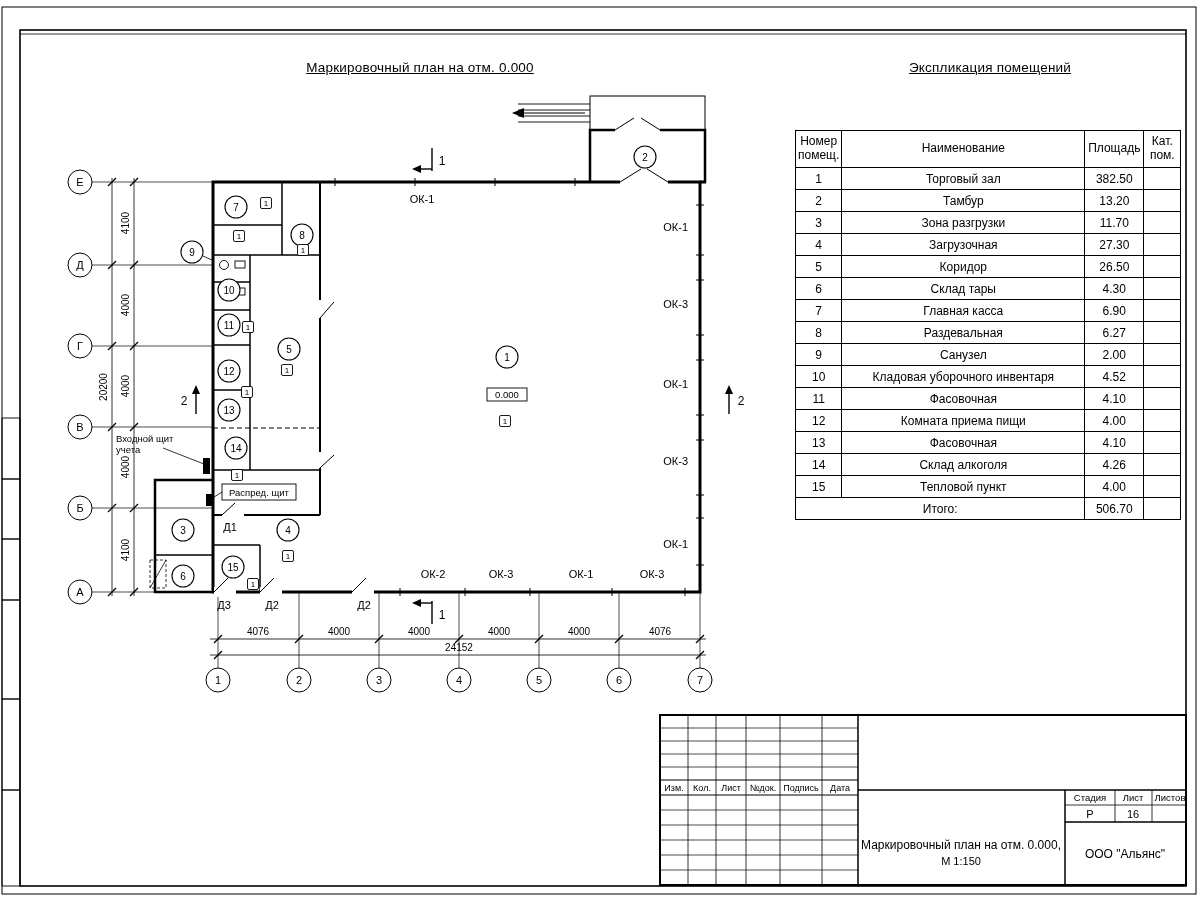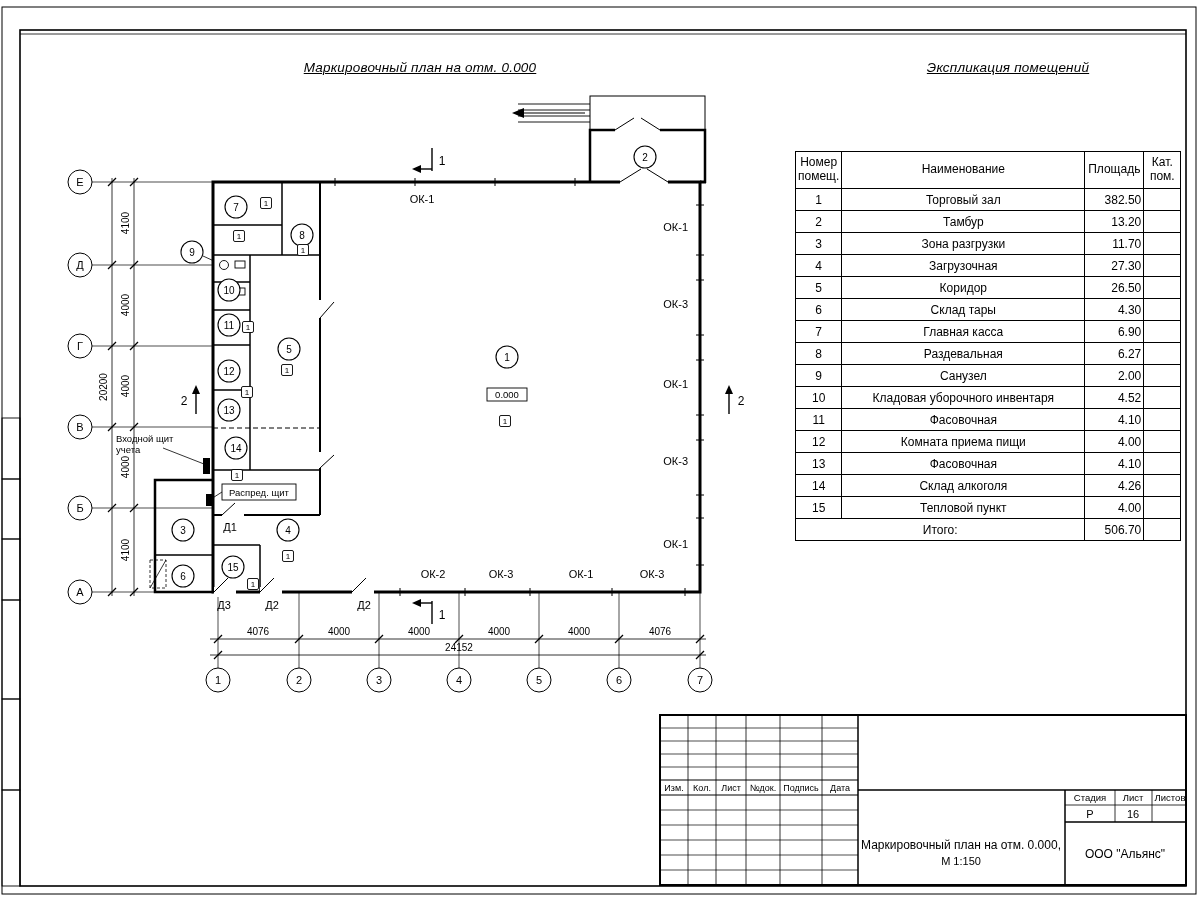--- a/index.html
+++ b/index.html
@@ -1,31 +1,31 @@
 <!DOCTYPE html>
 <html><head>
 <meta charset="utf-8">
 <style>
   html,body{margin:0;padding:0;background:#e8e8e8;}
   .page{position:relative;width:1200px;height:900px;background:#fff;overflow:hidden;
         font-family:"Liberation Sans",sans-serif;color:#000;}
   svg{position:absolute;left:0;top:0;}
   svg text{font-family:"Liberation Sans",sans-serif;fill:#000;}
-  .drawing-title{position:absolute;font-style:italic;text-decoration:underline;
+  .drawing-title{position:absolute;text-decoration:underline;
         font-size:13.5px;text-align:center;letter-spacing:.2px;}
   .plan-title{left:250px;top:60px;width:340px;}
-  .expl-title{left:888px;top:60px;width:240px;}
+  .expl-title{left:870px;top:60px;width:240px;}
   table.expl{position:absolute;left:795px;top:130px;border-collapse:collapse;table-layout:fixed;
-        font-size:12px;margin-top:21px;}
+        font-size:12px;}
   table.expl td,table.expl th{border:1px solid #000;height:21px;padding:0 2px;font-weight:normal;
         overflow:hidden;white-space:nowrap;}
   table.expl th{height:36px;text-align:center;white-space:normal;line-height:1.15;}
   td.c-num{text-align:center;}
   td.c-name{text-align:center;padding:0 5px;}
-  td.c-area{text-align:right;}
+  td.c-area{text-align:center;}
   td.total-label{text-align:center;padding-right:8px;}
 </style>
 </head>
 <body>
 
 <div class="page">
 
 <svg width="1200" height="900" viewBox="0 0 1200 900">
 
   <g stroke="#000" fill="none">

